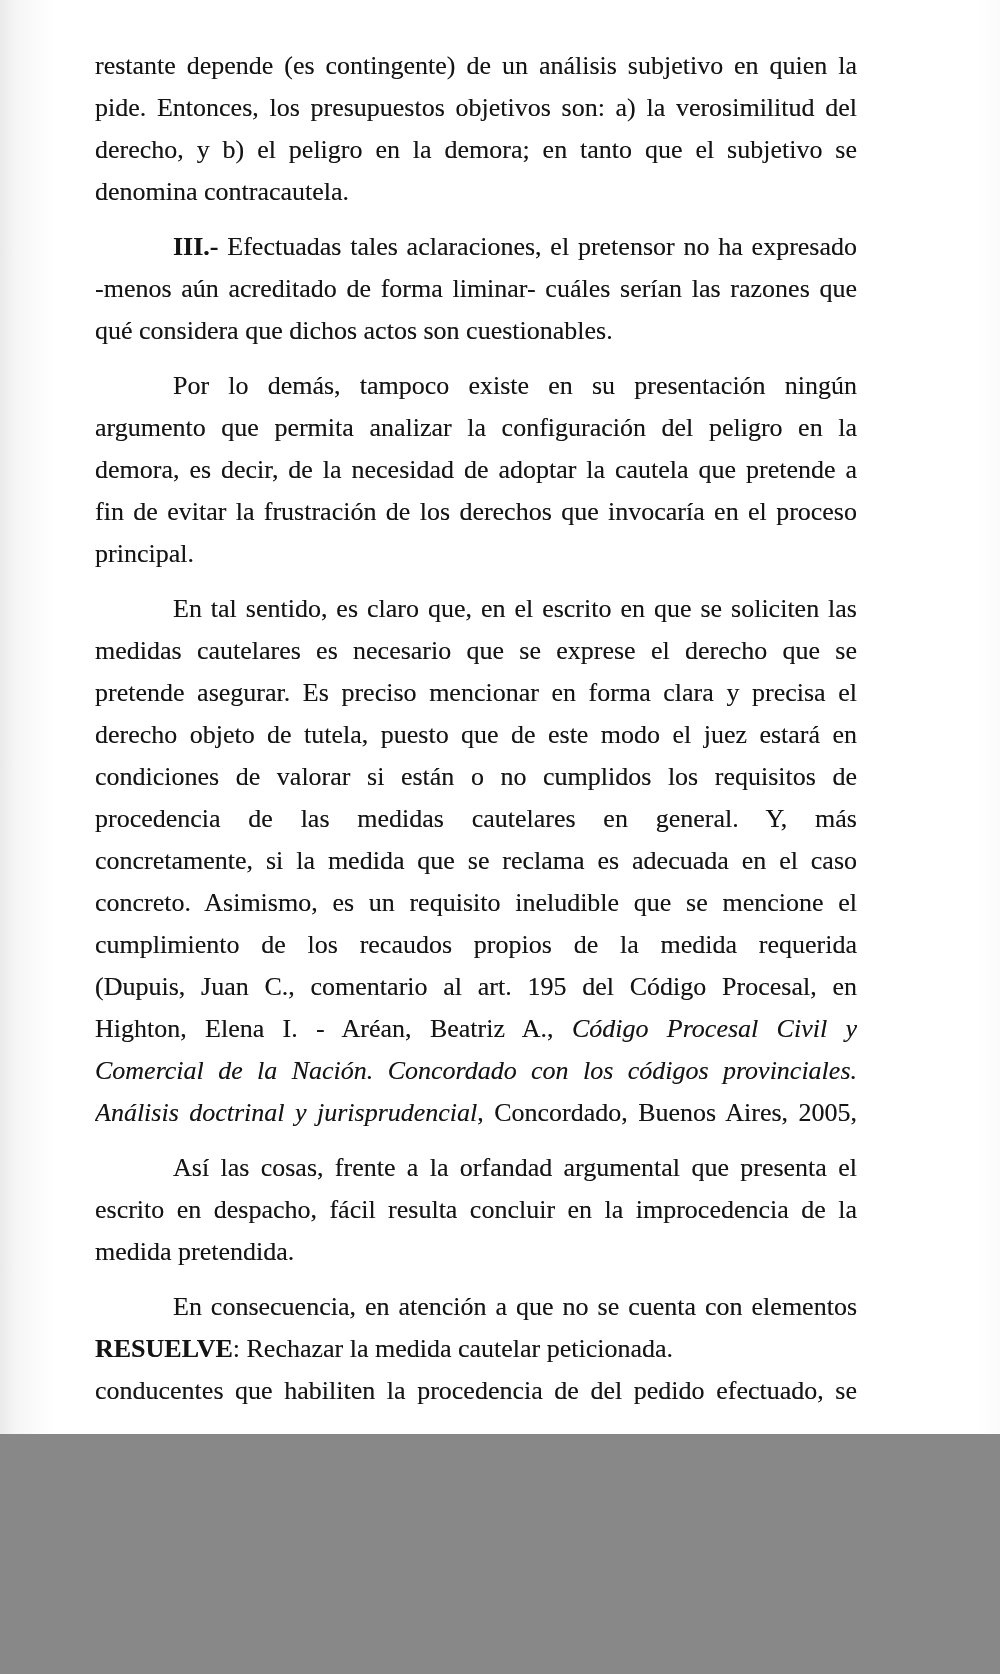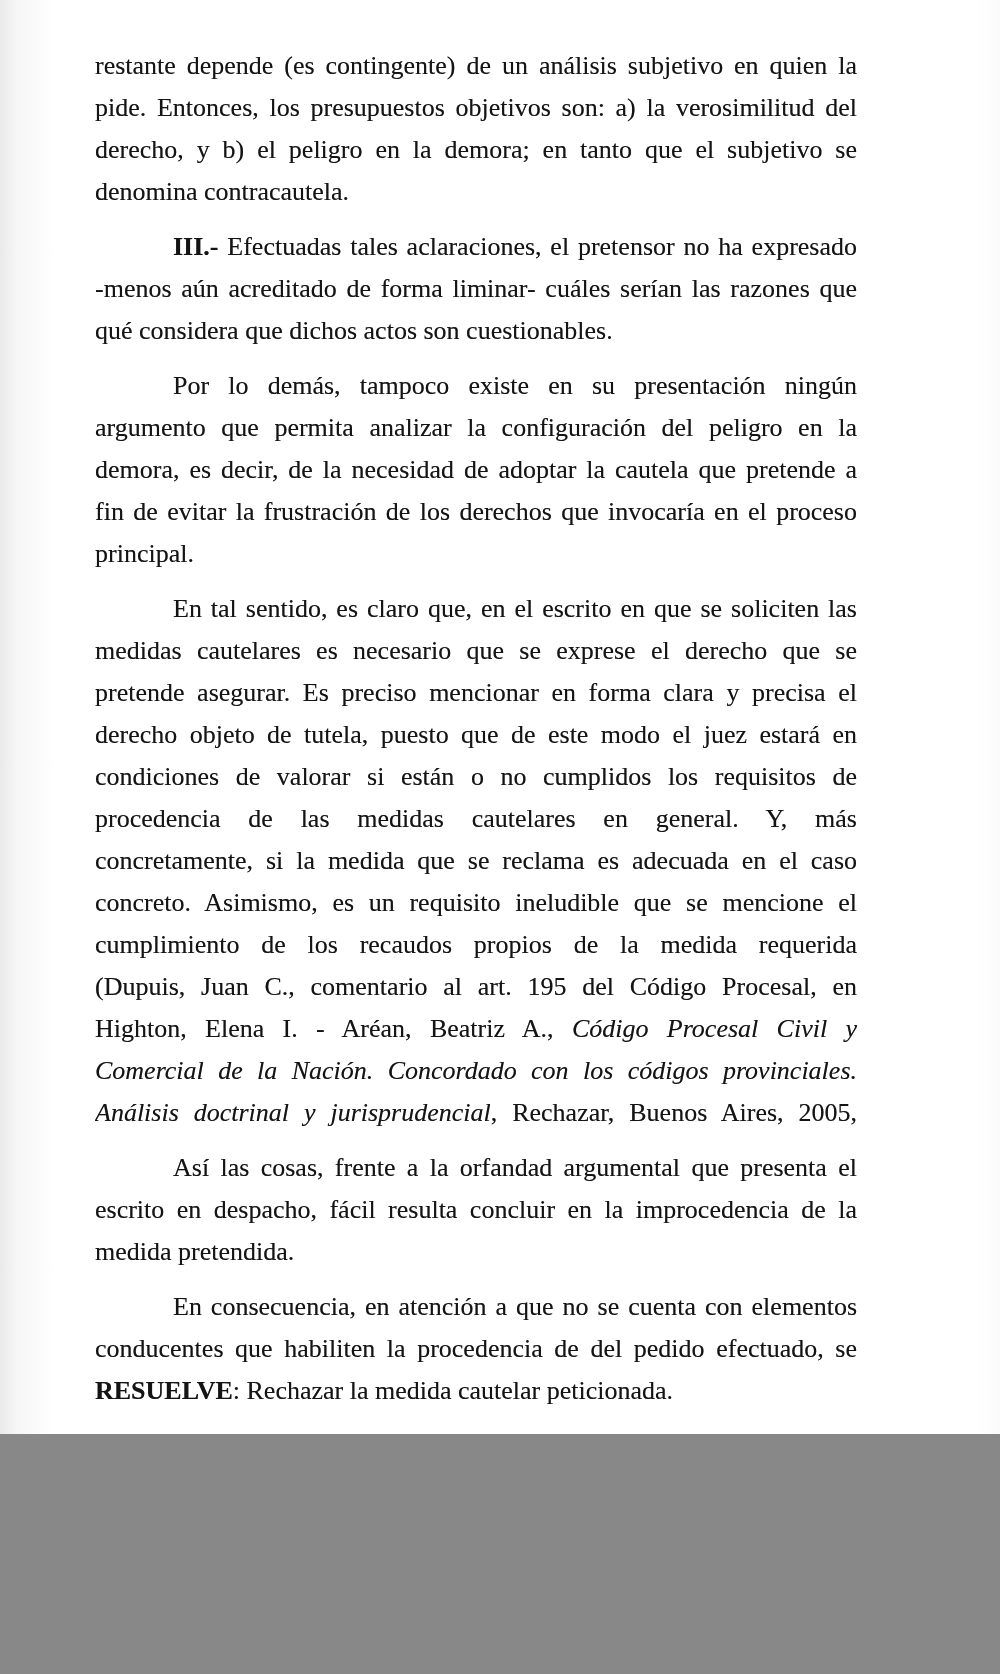--- a/index.html
+++ b/index.html
@@ -99,31 +99,31 @@
         <div class="line"><span>pretende asegurar. Es preciso mencionar en forma clara y precisa el</span></div>
         <div class="line"><span>derecho objeto de tutela, puesto que de este modo el juez estará en</span></div>
         <div class="line"><span>condiciones de valorar si están o no cumplidos los requisitos de</span></div>
         <div class="line"><span>procedencia de las medidas cautelares en general. Y, más</span></div>
         <div class="line"><span>concretamente, si la medida que se reclama es adecuada en el caso</span></div>
         <div class="line"><span>concreto. Asimismo, es un requisito ineludible que se mencione el</span></div>
         <div class="line"><span>cumplimiento de los recaudos propios de la medida requerida</span></div>
         <div class="line"><span>(Dupuis, Juan C., comentario al art. 195 del Código Procesal, en</span></div>
         <div class="line"><span>Highton, Elena I. - Aréan, Beatriz A., </span><span class="i">Código Procesal Civil y</span></div>
         <div class="line"><span class="i">Comercial de la Nación. Concordado con los códigos provinciales.</span></div>
-        <div class="line"><span class="i">Análisis doctrinal y jurisprudencial</span><span>, Rechazar, Buenos Aires, 2005,</span></div>
+        <div class="line"><span class="i">Análisis doctrinal y jurisprudencial</span><span>, Concordado, Buenos Aires, 2005,</span></div>
       </div>
       <div class="para">
         <div class="line first"><span>Así las cosas, frente a la orfandad argumental que presenta el</span></div>
         <div class="line"><span>escrito en despacho, fácil resulta concluir en la improcedencia de la</span></div>
         <div class="line last"><span>medida pretendida.</span></div>
       </div>
       <div class="para">
         <div class="line first"><span>En consecuencia, en atención a que no se cuenta con elementos</span></div>
+        <div class="line last"><span class="b">RESUELVE</span><span>: Rechazar la medida cautelar peticionada.</span></div>
         <div class="line"><span>conducentes que habiliten la procedencia de del pedido efectuado, se</span></div>
-        <div class="line last"><span class="b">RESUELVE</span><span>: Rechazar la medida cautelar peticionada.</span></div>
       </div>
       <div class="para">
         <div class="line first last"><span class="b">Regístrese, y presentación</span><span>.</span></div>
       </div>
     </div>
 
   <span class="qmark">?</span>
 
   <div class="sig-block">
     <div class="sig-status">Signature Not Verified</div>

